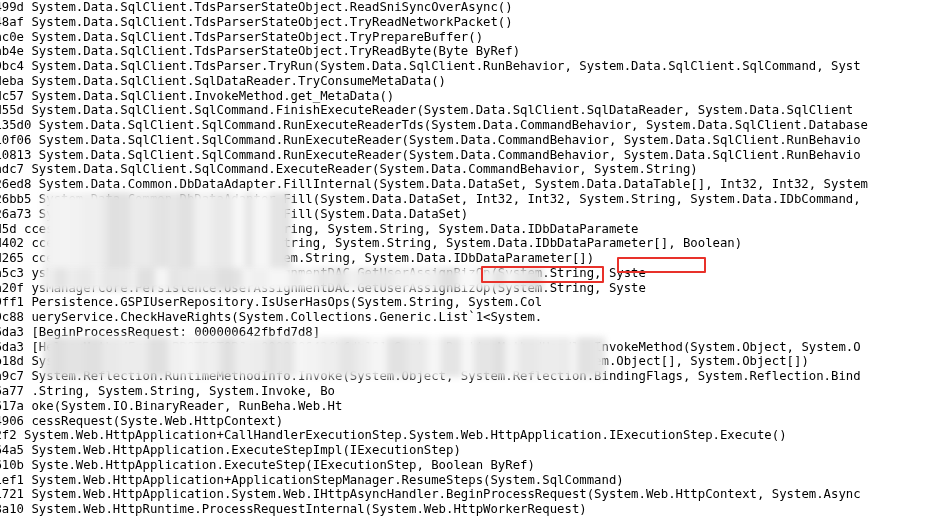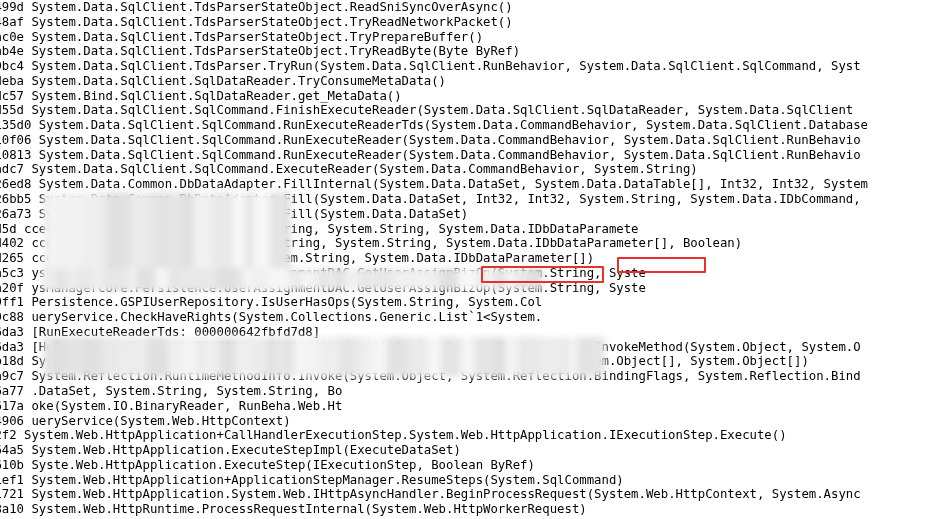--- a/index.html
+++ b/index.html
@@ -67,45 +67,45 @@
 
 <div id="stack-viewport">
 
   <div id="stack-lines">
       <div class="stack-line" style="top: 0px;"><span class="addr">c499d</span><span> </span><span class="frame">System.Data.SqlClient.TdsParserStateObject.ReadSniSyncOverAsync()</span></div>
       <div class="stack-line" style="top: 14.77px;"><span class="addr">c48af</span><span> </span><span class="frame">System.Data.SqlClient.TdsParserStateObject.TryReadNetworkPacket()</span></div>
       <div class="stack-line" style="top: 29.54px;"><span class="addr">cac0e</span><span> </span><span class="frame">System.Data.SqlClient.TdsParserStateObject.TryPrepareBuffer()</span></div>
       <div class="stack-line" style="top: 44.31px;"><span class="addr">cab4e</span><span> </span><span class="frame">System.Data.SqlClient.TdsParserStateObject.TryReadByte(Byte ByRef)</span></div>
       <div class="stack-line" style="top: 59.08px;"><span class="addr">c9bc4</span><span> </span><span class="frame">System.Data.SqlClient.TdsParser.TryRun(System.Data.SqlClient.RunBehavior, System.Data.SqlClient.SqlCommand, Syst</span></div>
       <div class="stack-line" style="top: 73.85px;"><span class="addr">ddeba</span><span> </span><span class="frame">System.Data.SqlClient.SqlDataReader.TryConsumeMetaData()</span></div>
-      <div class="stack-line" style="top: 88.62px;"><span class="addr">ddc57</span><span> </span><span class="frame">System.Bind.SqlClient.SqlDataReader.get_MetaData()</span></div>
+      <div class="stack-line" style="top: 88.62px;"><span class="addr">ddc57</span><span> </span><span class="frame">System.Data.SqlClient.InvokeMethod.get_MetaData()</span></div>
       <div class="stack-line" style="top: 103.39px;"><span class="addr">dd55d</span><span> </span><span class="frame">System.Data.SqlClient.SqlCommand.FinishExecuteReader(System.Data.SqlClient.SqlDataReader, System.Data.SqlClient</span></div>
       <div class="stack-line" style="top: 118.16px;"><span class="addr">d135d0</span><span> </span><span class="frame">System.Data.SqlClient.SqlCommand.RunExecuteReaderTds(System.Data.CommandBehavior, System.Data.SqlClient.Database</span></div>
       <div class="stack-line" style="top: 132.93px;"><span class="addr">d10f06</span><span> </span><span class="frame">System.Data.SqlClient.SqlCommand.RunExecuteReader(System.Data.CommandBehavior, System.Data.SqlClient.RunBehavio</span></div>
       <div class="stack-line" style="top: 147.7px;"><span class="addr">d10813</span><span> </span><span class="frame">System.Data.SqlClient.SqlCommand.RunExecuteReader(System.Data.CommandBehavior, System.Data.SqlClient.RunBehavio</span></div>
       <div class="stack-line" style="top: 162.47px;"><span class="addr">eadc7</span><span> </span><span class="frame">System.Data.SqlClient.SqlCommand.ExecuteReader(System.Data.CommandBehavior, System.String)</span></div>
       <div class="stack-line" style="top: 177.24px;"><span class="addr">d26ed8</span><span> </span><span class="frame">System.Data.Common.DbDataAdapter.FillInternal(System.Data.DataSet, System.Data.DataTable[], Int32, Int32, System</span></div>
       <div class="stack-line" style="top: 192.01px;"><span class="addr">d26bb5</span><span> </span><span class="frame">System.Data.Common.DbDataAdapter.Fill(System.Data.DataSet, Int32, Int32, System.String, System.Data.IDbCommand,</span></div>
       <div class="stack-line" style="top: 206.78px;"><span class="addr">d26a73</span><span> </span><span class="frame">System.Data.Common.DbDataAdapter.Fill(System.Data.DataSet)</span></div>
       <div class="stack-line" style="top: 221.55px;"><span class="addr">ad5d</span><span> </span><span class="frame">ccess.Database.GetDataSet(System.String, System.String, System.Data.IDbDataParamete</span></div>
       <div class="stack-line" style="top: 236.32px;"><span class="addr">ad402</span><span> </span><span class="frame">ccess.Database.GetDataSet(System.String, System.String, System.Data.IDbDataParameter[], Boolean)</span></div>
       <div class="stack-line" style="top: 251.09px;"><span class="addr">ad265</span><span> </span><span class="frame">ccess.Database.ExecuteDataSet(System.String, System.Data.IDbDataParameter[])</span></div>
       <div class="stack-line" style="top: 265.86px;"><span class="addr">ba5c3</span><span> </span><span class="frame">ysManagerCore.Persistence.UserAssignmentDAC.GetUserAssignBizOp(System.String, Syste</span></div>
       <div class="stack-line" style="top: 280.63px;"><span class="addr">ba20f</span><span> </span><span class="frame">ysManagerCore.Persistence.UserAssignmentDAC.GetUserAssignBizOp(System.String, Syste</span></div>
       <div class="stack-line" style="top: 295.4px;"><span class="addr">b9ff1</span><span> </span><span class="frame">Persistence.GSPIUserRepository.IsUserHasOps(System.String, System.Col</span></div>
       <div class="stack-line" style="top: 310.17px;"><span class="addr">b9c88</span><span> </span><span class="frame">ueryService.CheckHaveRights(System.Collections.Generic.List`1&lt;System.</span></div>
-      <div class="stack-line" style="top: 324.94px;"><span class="addr">c6da3</span><span> </span><span class="frame">[RunExecuteReaderTds: 000000642fbfd7d8]</span></div>
+      <div class="stack-line" style="top: 324.94px;"><span class="addr">c6da3</span><span> </span><span class="frame">[BeginProcessRequest: 000000642fbfd7d8]</span></div>
       <div class="stack-line" style="top: 339.71px;"><span class="addr">c6da3</span><span> </span><span class="frame">[HelperMethodFrame_PROTECTOBJ: 000000642fbfdb18] System.RuntimeMethodHandle.InvokeMethod(System.Object, System.O</span></div>
       <div class="stack-line" style="top: 354.48px;"><span class="addr">0b18d</span><span> </span><span class="frame">System.Reflection.RuntimeMethodInfo.UnsafeInvokeInternal(System.Object, System.Object[], System.Object[])</span></div>
       <div class="stack-line" style="top: 369.25px;"><span class="addr">0a9c7</span><span> </span><span class="frame">System.Reflection.RuntimeMethodInfo.Invoke(System.Object, System.Reflection.BindingFlags, System.Reflection.Bind</span></div>
-      <div class="stack-line" style="top: 384.02px;"><span class="addr">a6a77</span><span> </span><span class="frame">.DataSet, System.String, System.String, Bo</span></div>
+      <div class="stack-line" style="top: 384.02px;"><span class="addr">a6a77</span><span> </span><span class="frame">.String, System.String, System.Invoke, Bo</span></div>
       <div class="stack-line" style="top: 398.79px;"><span class="addr">a617a</span><span> </span><span class="frame">oke(System.IO.BinaryReader, RunBeha.Web.Ht</span></div>
-      <div class="stack-line" style="top: 413.56px;"><span class="addr">a4906</span><span> </span><span class="frame">ueryService(System.Web.HttpContext)</span></div>
+      <div class="stack-line" style="top: 413.56px;"><span class="addr">a4906</span><span> </span><span class="frame">cessRequest(Syste.Web.HttpContext)</span></div>
       <div class="stack-line" style="top: 428.33px;"><span class="addr">d2f2</span><span> </span><span class="frame">System.Web.HttpApplication+CallHandlerExecutionStep.System.Web.HttpApplication.IExecutionStep.Execute()</span></div>
-      <div class="stack-line" style="top: 443.1px;"><span class="addr">f64a5</span><span> </span><span class="frame">System.Web.HttpApplication.ExecuteStepImpl(ExecuteDataSet)</span></div>
+      <div class="stack-line" style="top: 443.1px;"><span class="addr">f64a5</span><span> </span><span class="frame">System.Web.HttpApplication.ExecuteStepImpl(IExecutionStep)</span></div>
       <div class="stack-line" style="top: 457.87px;"><span class="addr">f610b</span><span> </span><span class="frame">Syste.Web.HttpApplication.ExecuteStep(IExecutionStep, Boolean ByRef)</span></div>
       <div class="stack-line" style="top: 472.64px;"><span class="addr">f1ef1</span><span> </span><span class="frame">System.Web.HttpApplication+ApplicationStepManager.ResumeSteps(System.SqlCommand)</span></div>
       <div class="stack-line" style="top: 487.41px;"><span class="addr">f1721</span><span> </span><span class="frame">System.Web.HttpApplication.System.Web.IHttpAsyncHandler.BeginProcessRequest(System.Web.HttpContext, System.Async</span></div>
       <div class="stack-line" style="top: 502.18px;"><span class="addr">18a10</span><span> </span><span class="frame">System.Web.HttpRuntime.ProcessRequestInternal(System.Web.HttpWorkerRequest)</span></div>
       <div class="stack-line" style="top: 516.95px;"><span class="addr">18084</span><span> </span><span class="frame">System.Web.HttpRuntime.ProcessRequestNoDemand(System.Web.HttpWorkerRequest)</span></div>
     </div>
 
   <div id="redaction-layer">
       <div class="redaction" style="left: 43px; top: 192px; width: 248px; height: 97px; background: rgb(233, 233, 233); overflow: hidden; filter: blur(3px);">
         <div class="cell" style="left: 0px; width: 6px; background: rgb(239, 239, 239);"></div>

